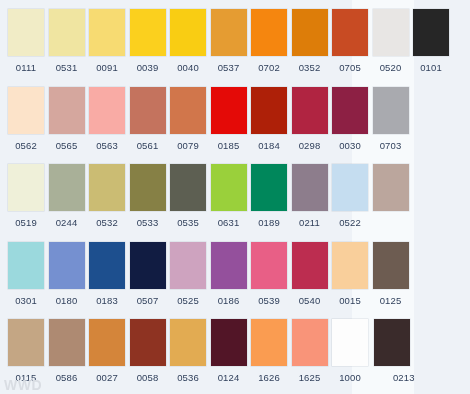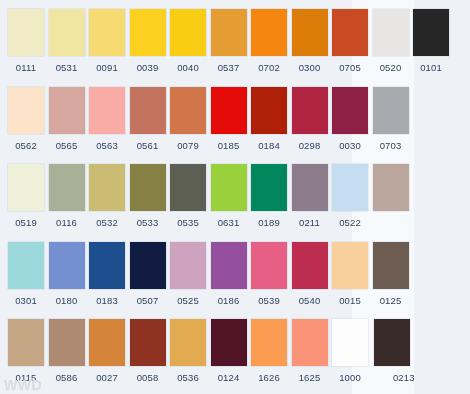--- a/index.html
+++ b/index.html
@@ -107,21 +107,21 @@
     <div class="cell">
       <div class="chip" style="background: rgb(229, 156, 50);"></div>
       <div class="code" style="color: rgb(49, 65, 92);">0537</div>
     </div>
     <div class="cell">
       <div class="chip" style="background: rgb(245, 134, 15);"></div>
       <div class="code" style="color: rgb(49, 65, 92);">0702</div>
     </div>
     <div class="cell">
       <div class="chip" style="background: rgb(221, 125, 9);"></div>
-      <div class="code" style="color: rgb(49, 65, 92);">0300</div>
+      <div class="code" style="color: rgb(49, 65, 92);">0352</div>
     </div>
     <div class="cell">
       <div class="chip" style="background: rgb(200, 75, 35);"></div>
       <div class="code" style="color: rgb(49, 65, 92);">0705</div>
     </div>
     <div class="cell">
       <div class="chip" style="background: rgb(232, 230, 228);"></div>
       <div class="code" style="color: rgb(49, 65, 92);">0520</div>
     </div>
     <div class="cell">
@@ -177,21 +177,21 @@
     </div>
   </div>
 
   <div class="row">
     <div class="cell">
       <div class="chip" style="background: rgb(239, 240, 217);"></div>
       <div class="code" style="color: rgb(49, 65, 92);">0519</div>
     </div>
     <div class="cell">
       <div class="chip" style="background: rgb(169, 176, 152);"></div>
-      <div class="code" style="color: rgb(49, 65, 92);">0116</div>
+      <div class="code" style="color: rgb(49, 65, 92);">0244</div>
     </div>
     <div class="cell">
       <div class="chip" style="background: rgb(203, 188, 115);"></div>
       <div class="code" style="color: rgb(49, 65, 92);">0532</div>
     </div>
     <div class="cell">
       <div class="chip" style="background: rgb(134, 128, 69);"></div>
       <div class="code" style="color: rgb(49, 65, 92);">0533</div>
     </div>
     <div class="cell">

